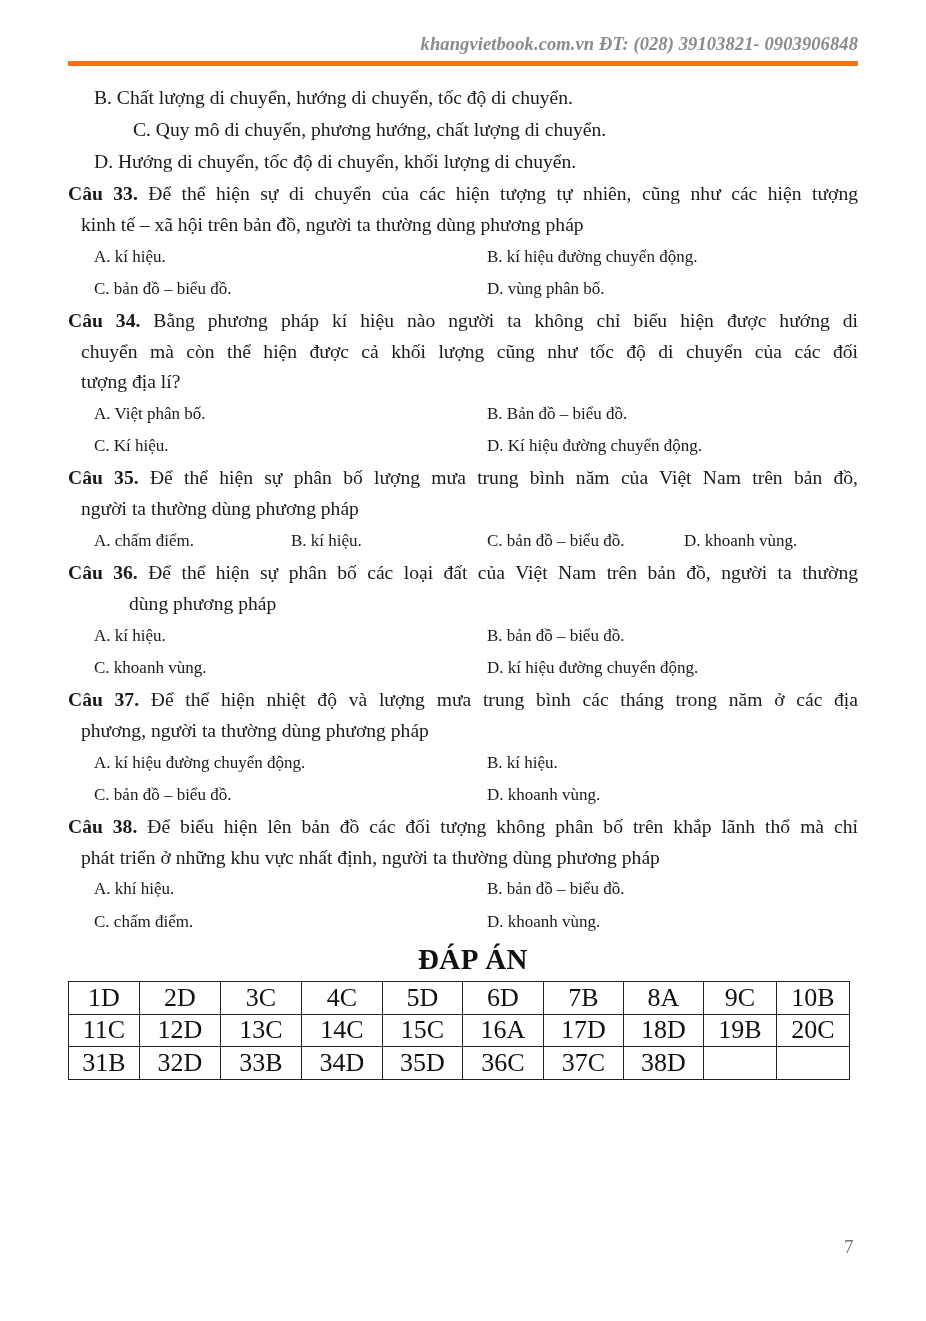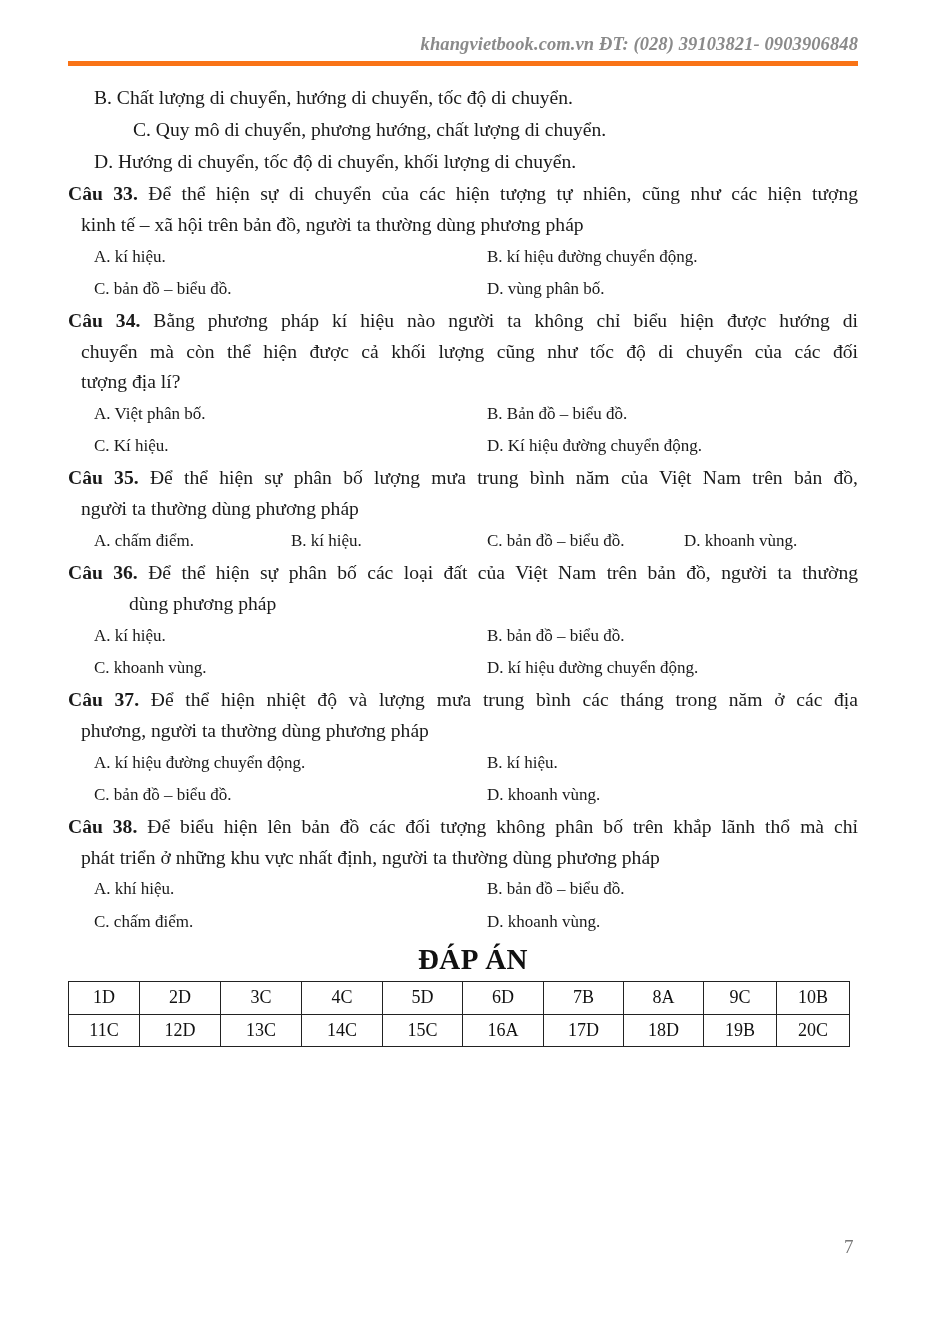--- a/index.html
+++ b/index.html
@@ -56,21 +56,21 @@
       letter-spacing: 0.5px;
       color: #111;
       padding-left: 10px;
     }
     table.answers {
       position: absolute;
       left: 68px;
       top: 981px;
       border-collapse: collapse;
       font-family: "Liberation Serif", serif;
-      font-size: 18px;
+      font-size: 26px;
     }
     table.answers td {
       border: 1.4px solid #222;
       height: 31.5px;
       padding: 0;
       text-align: center;
       vertical-align: middle;
       color: #111;
     }
     .pagenum {
@@ -179,16 +179,28 @@
         <td>12D</td>
         <td>13C</td>
         <td>14C</td>
         <td>15C</td>
         <td>16A</td>
         <td>17D</td>
         <td>18D</td>
         <td>19B</td>
         <td>20C</td>
       </tr>
+      <tr>
+        <td>31B</td>
+        <td>32D</td>
+        <td>33B</td>
+        <td>34D</td>
+        <td>35D</td>
+        <td>36C</td>
+        <td>37C</td>
+        <td>38D</td>
+        <td></td>
+        <td></td>
+      </tr>
     </tbody>
 </table>
 
 <div class="pagenum">7</div>
 
 </body></html>

